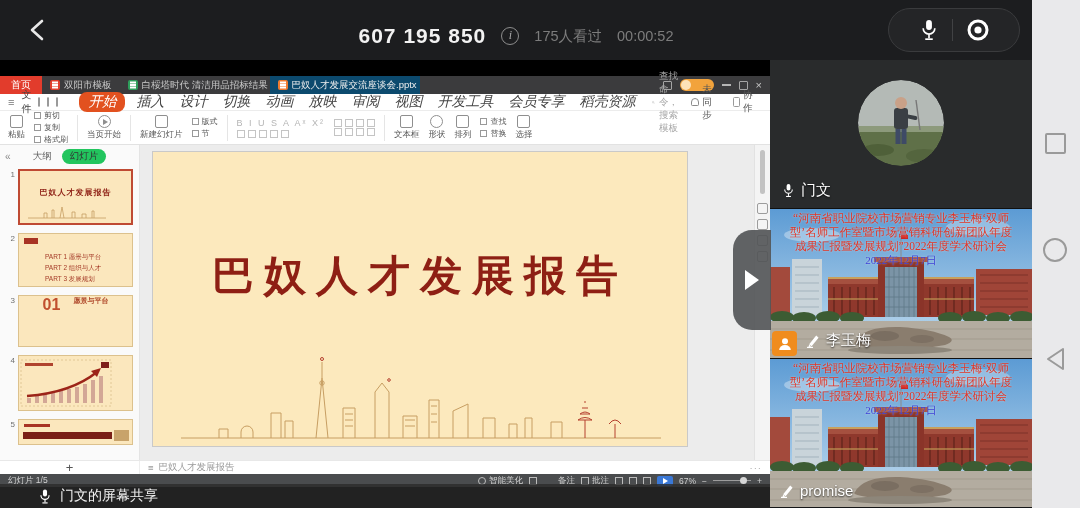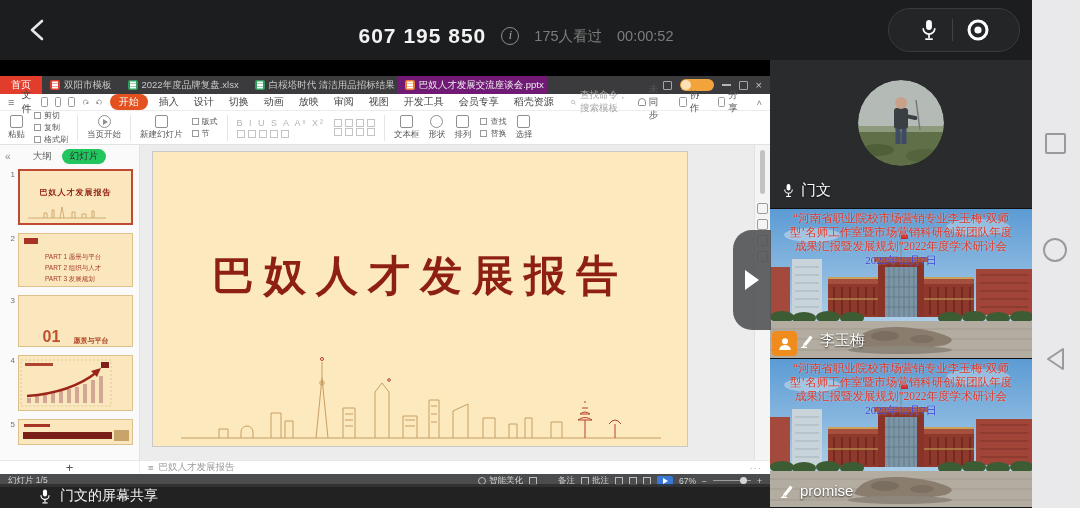--- a/index.html
+++ b/index.html
@@ -34,38 +34,38 @@
   .share-area { position:absolute; left:0; top:60px; width:770px; height:448px; background:#000; }
 
   
   .wps { position:absolute; left:0; top:16px; width:770px; height:410px; background:#fff; font-size:10px; }
 
   .wps-tabbar { height:18px; background:#3b3b3d; display:flex; align-items:stretch; }
   .wps-hometab { width:42px; background:#e23c2c; color:#fff; font-size:10px;
                  display:flex; align-items:center; justify-content:center; }
   .doc-tab { display:flex; align-items:center; gap:4px; padding:0 8px; color:#c9c9c9;
              font-size:9.5px; max-width:150px; white-space:nowrap; overflow:hidden; }
-  .doc-tab.active { background:#701a75; color:#efefef; }
+  .doc-tab.active { background:#0c4a6e; color:#efefef; }
   .doc-ic { width:10px; height:10px; border-radius:2px; flex:0 0 auto;
             display:flex; align-items:center; justify-content:center; }
   .doc-ic::after { content:""; width:6px; height:1.5px; background:#fff; box-shadow:0 2.5px 0 #fff, 0 -2.5px 0 #fff; }
   .ic-red { background:#e03e2d; } .ic-green { background:#2e9e5b; } .ic-orange { background:#ee7b30; }
   .tabbar-right { margin-left:auto; display:flex; align-items:center; gap:8px; padding-right:8px; color:#b9b9b9; }
   .winbox { width:9px; height:9px; border:1px solid #a5a5a5; border-radius:1px; }
   .user-pill { width:34px; height:12px; background:#f2a33c; border-radius:7px; display:flex; align-items:center; }
   .user-pill i { width:10px; height:10px; border-radius:50%; background:#fde2b8; margin-left:1px; display:block; }
   .win-min { width:9px; height:1.5px; background:#b5b5b5; }
   .win-close { color:#c5c5c5; font-size:11px; line-height:9px; }
 
   .wps-menubar { height:17px; background:#fff; display:flex; align-items:center; gap:7px;
                  padding:0 8px; border-bottom:1px solid #ececec; color:#444; }
   .hamb { color:#777; font-size:11px; }
   .file-lbl { font-size:10px; color:#444; }
   .mini-ic { width:10px; height:10px; border:1px solid #9a9a9a; border-radius:1.5px; }
-  .menu-item { font-size:10px; color:#454545; padding:1px 4px; white-space:nowrap; }
+  .menu-item { font-size:14px; color:#454545; padding:1px 4px; white-space:nowrap;font-style:italic; }
   .menu-item.active { background:#e2511f; color:#fff; border-radius:8px; padding:1px 9px; }
   .menu-search { display:flex; align-items:center; gap:4px; color:#a6a6a6; font-size:9.5px; margin-left:6px; }
   .menu-right { margin-left:auto; display:flex; align-items:center; gap:16px; color:#555; font-size:9.5px; }
   .cloud-ic { width:13px; height:8px; border:1px solid #8a8a8a; border-radius:6px 6px 2px 2px; }
 
   .wps-ribbon { height:34px; background:#fff; border-bottom:1px solid #e2e2e2;
                 display:flex; align-items:center; gap:9px; padding:0 8px; }
   .rb-big { display:flex; flex-direction:column; align-items:center; gap:1px; color:#5a5a5a; font-size:8.5px; }
   .rb-big .g { width:13px; height:13px; border:1px solid #8f8f8f; border-radius:2px; }
   .rb-col { display:flex; flex-direction:column; gap:1px; font-size:8px; color:#5a5a5a; }
@@ -91,21 +91,21 @@
   .thumb-list { flex:1; overflow:hidden; padding:2px 6px 0 4px; }
   .thumb-row { display:flex; gap:3px; margin-bottom:8px; }
   .thumb-num { width:11px; font-size:8px; color:#707070; text-align:right; padding-top:1px; }
   .thumb-box { flex:1; background:#fbe7bd; border:1px solid #dcc18d; position:relative; overflow:hidden; }
   .thumb-box.sel { border:2px solid #bf4a33; }
   .t1-title { position:absolute; left:0; right:0; top:16px; text-align:center;
               color:#8e1f14; font-weight:bold; font-size:8px; letter-spacing:1px; }
   .t1-sky { position:absolute; bottom:4px; left:0; right:0; }
   .t2-logo { position:absolute; left:5px; top:4px; width:14px; height:6px; background:#a83324; }
   .t2-lines { position:absolute; left:26px; top:17px; font-size:6.5px; color:#a53b28; line-height:11px; white-space:nowrap; }
-  .t3-wrap { position:absolute; inset:0; display:flex; align-items:flex-end; justify-content:center; gap:13px; }
+  .t3-wrap { position:absolute; inset:0; display:flex; align-items:flex-start; justify-content:center; gap:13px; }
   .t3-big { font-size:16px; font-weight:bold; color:#c0502e; }
   .t3-lbl { font-size:7px; color:#b04a2c; font-weight:bold; }
   .t5-line { position:absolute; left:5px; top:4px; width:26px; height:3px; background:#a83324; }
   .t5-bar { position:absolute; left:4px; top:12px; right:20px; height:7px; background:#7a1f17; }
   .t5-img { position:absolute; right:3px; top:10px; width:15px; height:11px; background:#c8a36a; }
 
   
   .canvas { flex:1; background:#ececec; position:relative; }
   .slide { position:absolute; left:12px; top:6px; width:536px; height:296px;
            background:#fce9bd; border:1px solid #c9c9c9; }
@@ -249,24 +249,20 @@
 
   <main class="share-area">
 
     <div class="wps">
 
       <div class="wps-tabbar">
         <div class="wps-hometab">首页</div>
         <div class="doc-tab">
           <span class="doc-ic ic-red"></span>
           <span>双阳市模板</span>
-        </div>
-        <div class="doc-tab">
-          <span class="doc-ic ic-green"></span>
-          <span>2022年度品牌复盘.xlsx</span>
         </div>
         <div class="doc-tab">
           <span class="doc-ic ic-green"></span>
           <span>白桵塔时代 清洁用品招标结果</span>
         </div>
         <div class="doc-tab active">
           <span class="doc-ic ic-orange"></span>
           <span>巴奴人才发展交流座谈会.pptx</span>
 
         </div>
@@ -639,21 +635,21 @@
         <div class="rl">型’名师工作室暨市场营销科研创新团队年度</div>
         <div class="rl">成果汇报暨发展规划”2022年度学术研讨会</div>
         <div class="dt">2022年12月7日</div>
       </div>
       <div class="host-badge">
         <svg width="16" height="16" viewBox="0 0 16 16">
           <circle cx="8" cy="5.2" r="3" fill="#fff"></circle>
           <path d="M2.2 14 a5.8 5 0 0 1 11.6 0 z" fill="#fff"></path>
         </svg>
       </div>
-      <div class="tile-label" style="left:30px">
+      <div class="tile-label" style="left:36px">
         <svg width="14" height="14" viewBox="0 0 14 14">
           <path d="M3.2 10.2 L10.2 1.6 L12.6 3.8 L5.6 12.2 Z" fill="#fff"></path>
           <path d="M2.4 13.2 L5.2 12.4 L3.2 10.6 Z" fill="#fff"></path>
           <line x1="1" y1="13.4" x2="7" y2="13.4" stroke="#fff" stroke-width="1.2"></line>
         </svg>
         <span>李玉梅</span>
       </div>
     </div>
 
     <div class="tile tile3">

